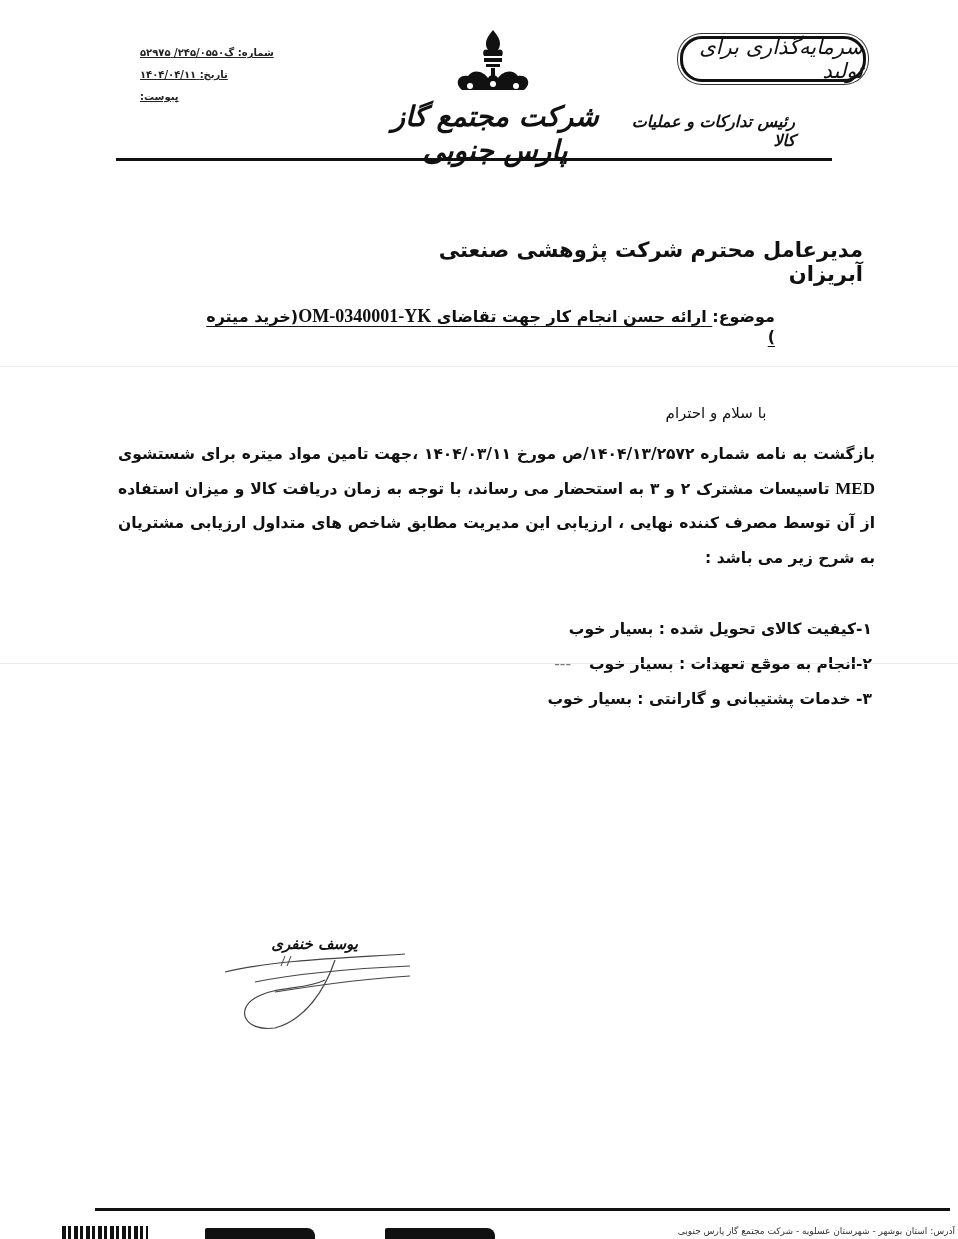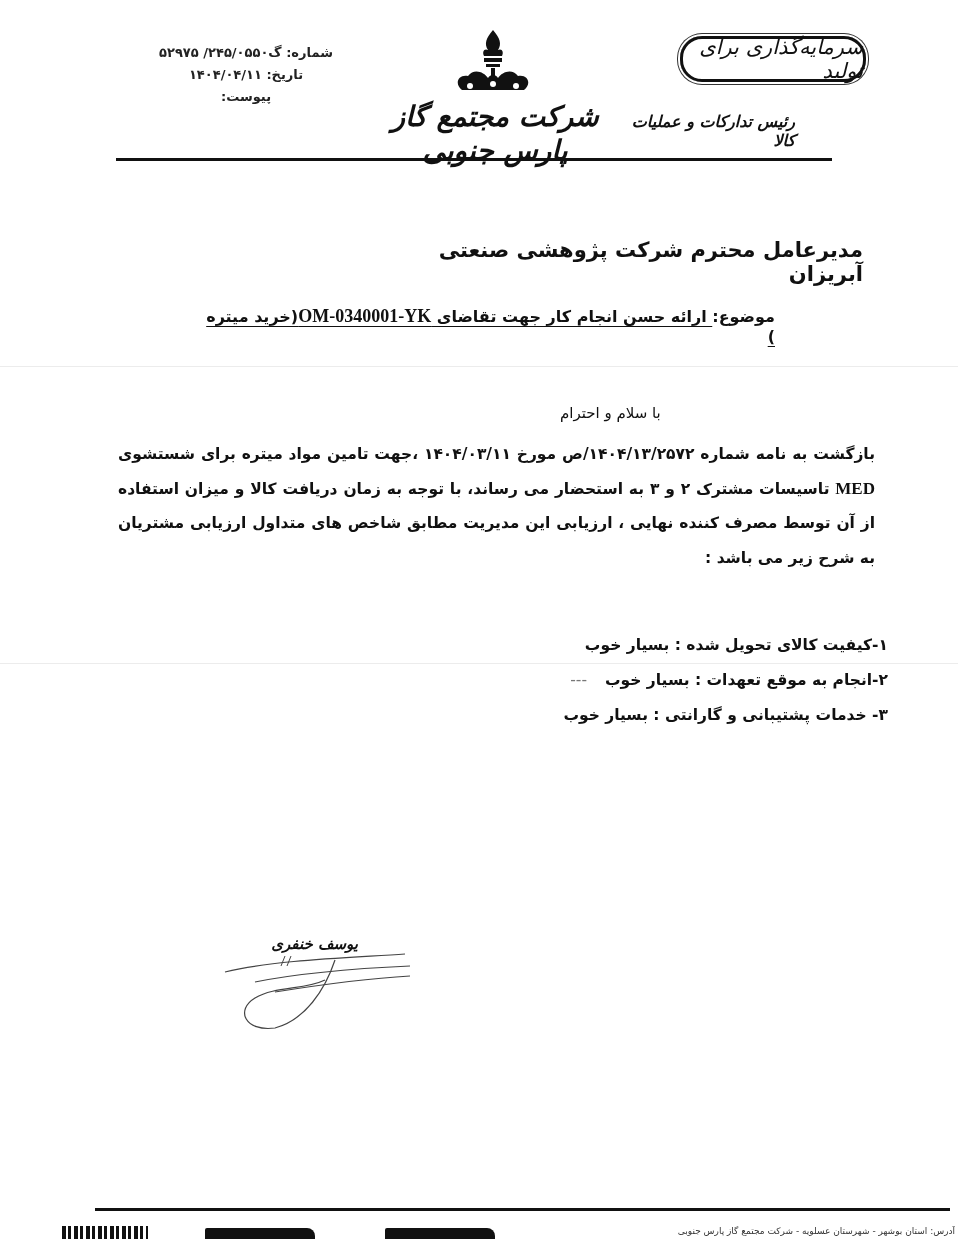--- a/index.html
+++ b/index.html
@@ -26,52 +26,52 @@
     .company-name {
       left: 370px; top: 100px; width: 250px; text-align: center;
       font-family: "DejaVu Serif", serif; font-style: italic; font-weight: bold; font-size: 28px;
       line-height: 34px;
     }
     .logo { left: 448px; top: 28px; width: 90px; height: 72px; }
     .header-rule {
       left: 116px; top: 158px; width: 716px; height: 3px; background: #111;
     }
     .ref-block {
-      left: 140px; top: 42px; width: 212px; font-size: 13px; line-height: 22px;
-      text-align: center; font-weight: bold; color: #222;
+      left: 140px; top: 42px; width: 212px; font-size: 10px; line-height: 22px;
+      text-align: left; font-weight: bold; color: #222; text-decoration: underline;
     }
     .ref-line { display: block; }
 
     
     .recipient {
       left: 380px; top: 238px; width: 483px; text-align: right;
       font-size: 21px; font-weight: bold;
     }
     .subject {
       left: 200px; top: 306px; width: 575px; text-align: right;
       font-size: 16px; font-weight: bold;
     }
     .subject .sub-text { text-decoration: underline; text-underline-offset: 4px; }
     .subject .code { font-family: "Liberation Serif", serif; font-size: 18px; }
 
     .greeting {
-      left: 560px; top: 404px; width: 312px; text-align: left;
+      left: 560px; top: 404px; width: 312px; text-align: center;
       font-size: 15px;
     }
     .paragraph {
       left: 118px; top: 437px; width: 757px; text-align: justify;
       text-align-last: right;
       font-size: 15.5px; font-weight: bold; line-height: 34.5px;
     }
     .paragraph .latin { font-family: "Liberation Serif", serif; font-size: 17px; }
 
     .items {
       left: 520px; top: 612px; width: 352px; text-align: right;
       font-size: 15.5px; font-weight: bold; line-height: 35px;
-      list-style: none; margin: 16px; padding: 0;
+      list-style: none; margin: 0; padding: 0;
     }
     .dash-mark { color: #777; font-weight: normal; margin-right: 18px; }
 
     
     .signature { left: 215px; top: 920px; width: 200px; height: 120px; }
     .sig-name {
       left: 238px; top: 935px; width: 120px; text-align: right;
       font-family: "DejaVu Serif", serif; font-style: italic; font-weight: bold; font-size: 15px;
     }
 

